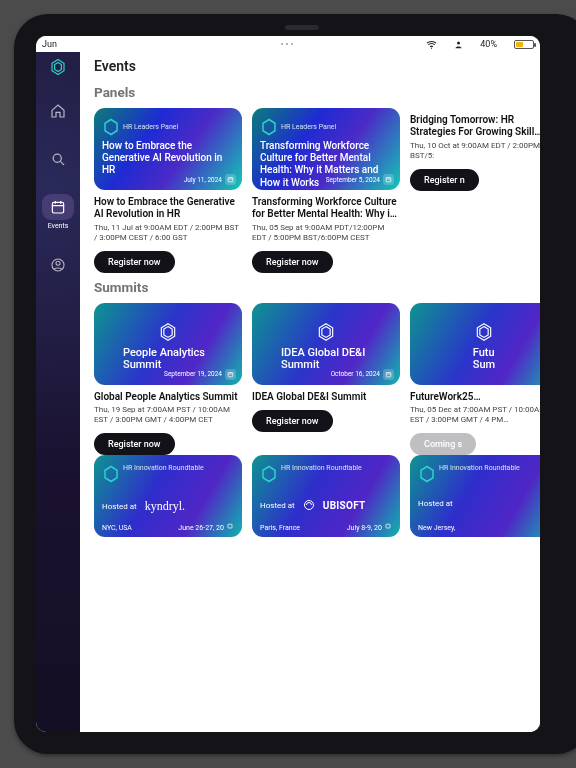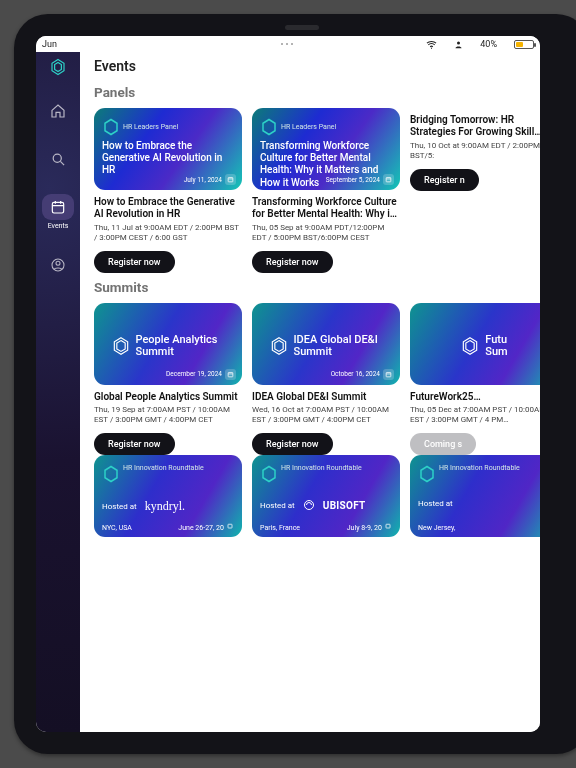--- a/index.html
+++ b/index.html
@@ -40,21 +40,21 @@
   .card { width: 148px; flex-shrink: 0; }
   .card-hero { width: 148px; height: 82px; background: linear-gradient(125deg, #0c7c79 0%, #1e2bd2 35%, #4b2ac7 60%, #13c7b5 100%); border-radius: 11px; padding: 10px 8px 5px; color: #fff; position: relative; display: flex; flex-direction: column; overflow: hidden; }
   .card-hero.summit { background: linear-gradient(120deg, #0e9490 0%, #2a35ca 45%, #5226c7 70%, #0fb5ad 100%); align-items: center; justify-content: center; }
   .card-hero.inperson { background: linear-gradient(120deg, #0e9490 0%, #2e2ecb 40%, #5026c6 70%, #0fb5ad 100%); }
   .badge-row { display: flex; align-items: center; gap: 3px; font-size: 7px; color: #d2e8e6; }
   .badge-row svg { flex-shrink: 0; }
   .hero-title { font-size: 10px; font-weight: 500; line-height: 1.22; margin-top: 4px; }
   .hero-date-pill { position: absolute; bottom: 5px; right: 6px; font-size: 6.5px; display: flex; align-items: center; gap: 3px; }
   .hero-date-pill .cal-badge { width: 11px; height: 11px; background: #ffffff33; border-radius: 3px; display: flex; align-items: center; justify-content: center; }
   .hero-date-pill .cal-badge svg { display: block; }
-  .summit .summit-row { display: flex; align-items: center; gap: 5px; }
+  .summit .summit-row { display: flex; align-items: center; gap: 5px; flex-direction: column; }
   .summit .summit-text { font-size: 11px; font-weight: 500; line-height: 1.1; max-width: 90px; }
 
   .inperson .ip-hosted { font-size: 8px; margin-top: 16px; display: flex; align-items: center; gap: 8px; }
   .inperson .ip-hosted .ip-brand { font-size: 12px; font-weight: 400; }
   .inperson .ip-footer { position: absolute; bottom: 5px; left: 8px; right: 6px; display: flex; justify-content: space-between; align-items: center; font-size: 7px; }
   .inperson .ip-footer .ip-date { display: flex; align-items: flex-end; gap: 3px; }
 
   .card-title { font-size: 10px; font-weight: 600; color: #111; margin-top: 6px; line-height: 1.18; display: -webkit-box; -webkit-line-clamp: 2; -webkit-box-orient: vertical; overflow: hidden; }
   .card-subtitle { font-size: 8px; color: #444; margin-top: 3px; line-height: 1.25; display: -webkit-box; -webkit-line-clamp: 2; -webkit-box-orient: vertical; overflow: hidden; }
   .cta { margin-top: 8px; display: inline-block; background: #121218; color: #fff; font-size: 9px; font-weight: 500; padding: 6px 14px; border-radius: 13px; }
@@ -208,21 +208,21 @@
             <div class="card">
               <div class="card-hero summit">
                 <div class="summit-row">
                   <svg width="20" height="20" viewBox="0 0 24 24" fill="none" stroke="#fff" stroke-width="1.4">
                       <path d="M12 2 L20 7 L20 17 L12 22 L4 17 L4 7 Z"></path>
                       <path d="M12 5.5 L17 8.5 L17 15.5 L12 18.5 L7 15.5 L7 8.5 Z"></path>
                     </svg>
                   <div class="summit-text">People Analytics Summit</div>
                 </div>
                 <div class="hero-date-pill">
-                  <span>December 19, 2024</span>
+                  <span>September 19, 2024</span>
                   <span class="cal-badge">
                       <svg width="7" height="7" viewBox="0 0 24 24" fill="none" stroke="#fff" stroke-width="2.5">
                         <rect x="4" y="5" width="16" height="15" rx="2"></rect>
                         <line x1="4" y1="10" x2="20" y2="10"></line>
                       </svg>
                     </span>
                 </div>
               </div>
               <div class="card-title">Global People Analytics Summit</div>
               <div class="card-subtitle">Thu, 19 Sep at 7:00AM PST / 10:00AM EST / 3:00PM GMT / 4:00PM CET</div>
@@ -242,21 +242,20 @@
                   <span>October 16, 2024</span>
                   <span class="cal-badge">
                       <svg width="7" height="7" viewBox="0 0 24 24" fill="none" stroke="#fff" stroke-width="2.5">
                         <rect x="4" y="5" width="16" height="15" rx="2"></rect>
                         <line x1="4" y1="10" x2="20" y2="10"></line>
                       </svg>
                     </span>
                 </div>
               </div>
               <div class="card-title">IDEA Global DE&amp;I Summit</div>
-              <div class="card-subtitle">Wed, 16 Oct at 7:00AM PST / 10:00AM EST / 3:00PM GMT / 4:00PM CET</div>
               <div class="cta">Register now</div>
             </div>
 
             <div class="card">
               <div class="card-hero summit">
                 <div class="summit-row">
                   <svg width="20" height="20" viewBox="0 0 24 24" fill="none" stroke="#fff" stroke-width="1.4">
                       <path d="M12 2 L20 7 L20 17 L12 22 L4 17 L4 7 Z"></path>
                       <path d="M12 5.5 L17 8.5 L17 15.5 L12 18.5 L7 15.5 L7 8.5 Z"></path>
                     </svg>

